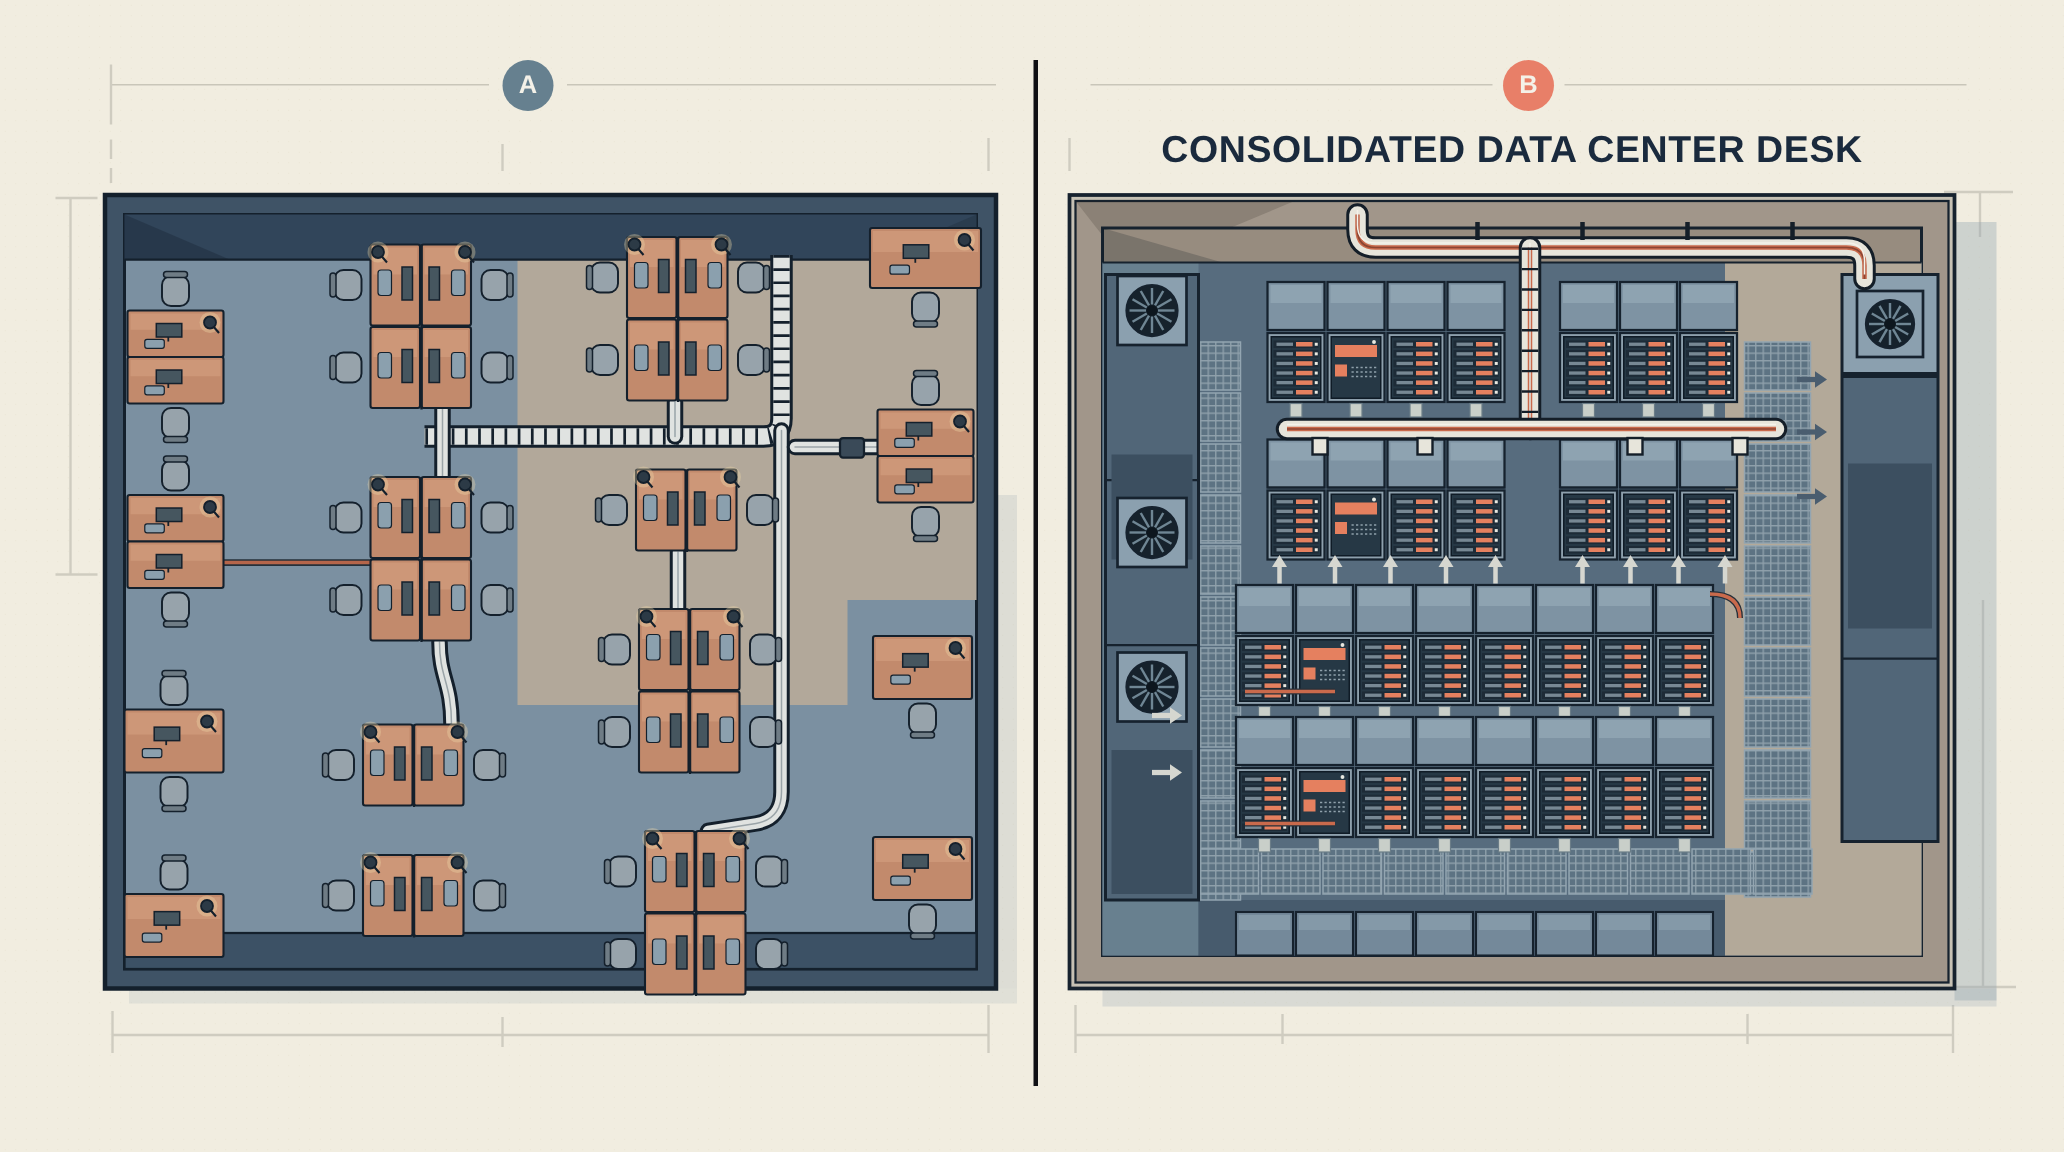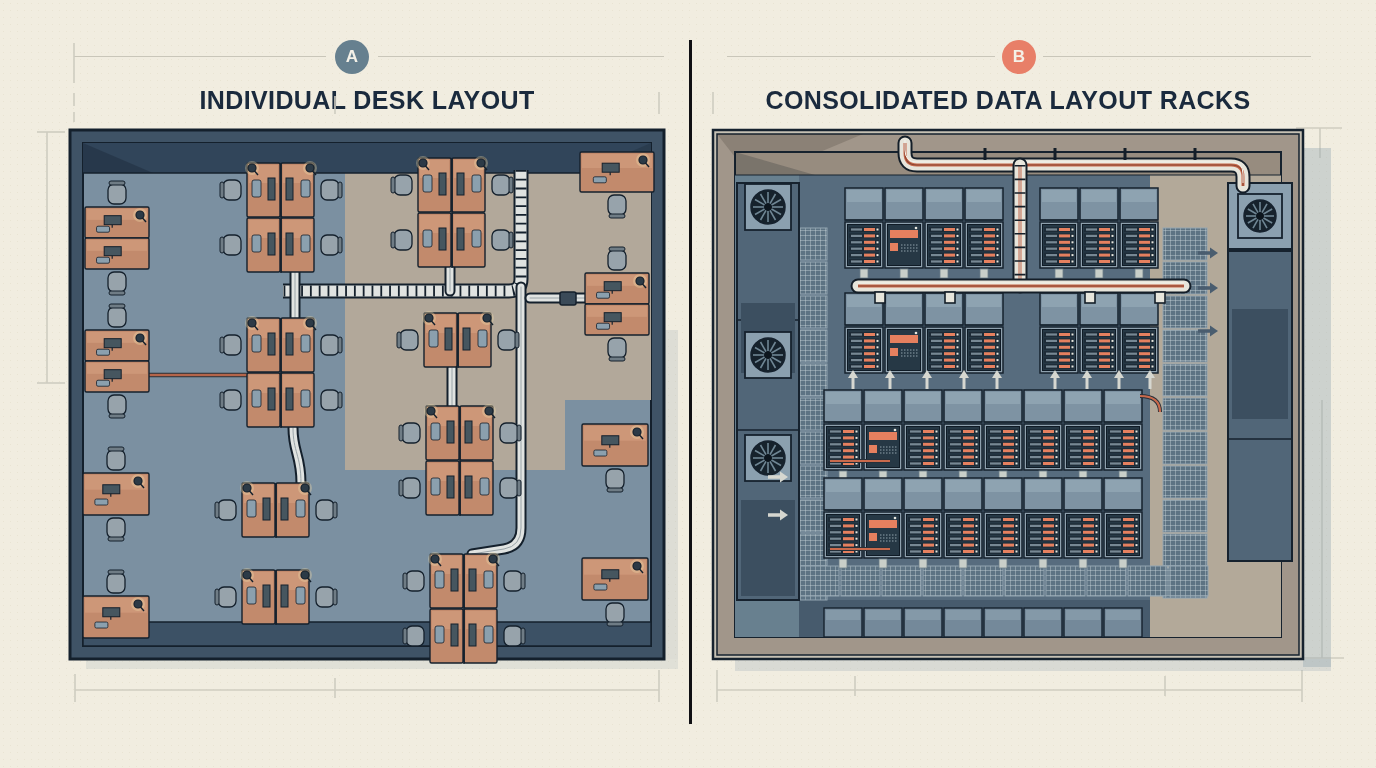--- a/index.html
+++ b/index.html
@@ -33,22 +33,21 @@
 <div class="canvas">
 
   <div class="hairline" style="left:74px;top:56px;width:252px;"></div>
   <div class="hairline" style="left:378px;top:56px;width:286px;"></div>
   <div class="hairline" style="left:727px;top:56px;width:268px;"></div>
   <div class="hairline" style="left:1043px;top:56px;width:268px;"></div>
 
   <div class="badge badge-a">A</div>
   <div class="badge badge-b">B</div>
 
-  <div class="panel-title title-a">INDIVIDUAL DESK LAYOUT</div>
-  <div class="panel-title title-b">CONSOLIDATED DATA LAYOUT RACKS</div>
+  <div class="panel-title title-b">CONSOLIDATED DATA CENTER DESK</div>
 
   <div class="divider"></div>
 
   <svg class="scene" id="scene" width="1376" height="768" viewBox="0 0 1376 768">
       <defs>
         <pattern id="perf" width="5" height="5" patternUnits="userSpaceOnUse">
           <rect x="0" y="0" width="5" height="5" fill="#5d7383"></rect>
           <path d="M0,0.5 H5 M0.5,0 V5" fill="none" stroke="rgba(205,215,220,0.45)" stroke-width="0.9"></path>
         </pattern>
       </defs>

